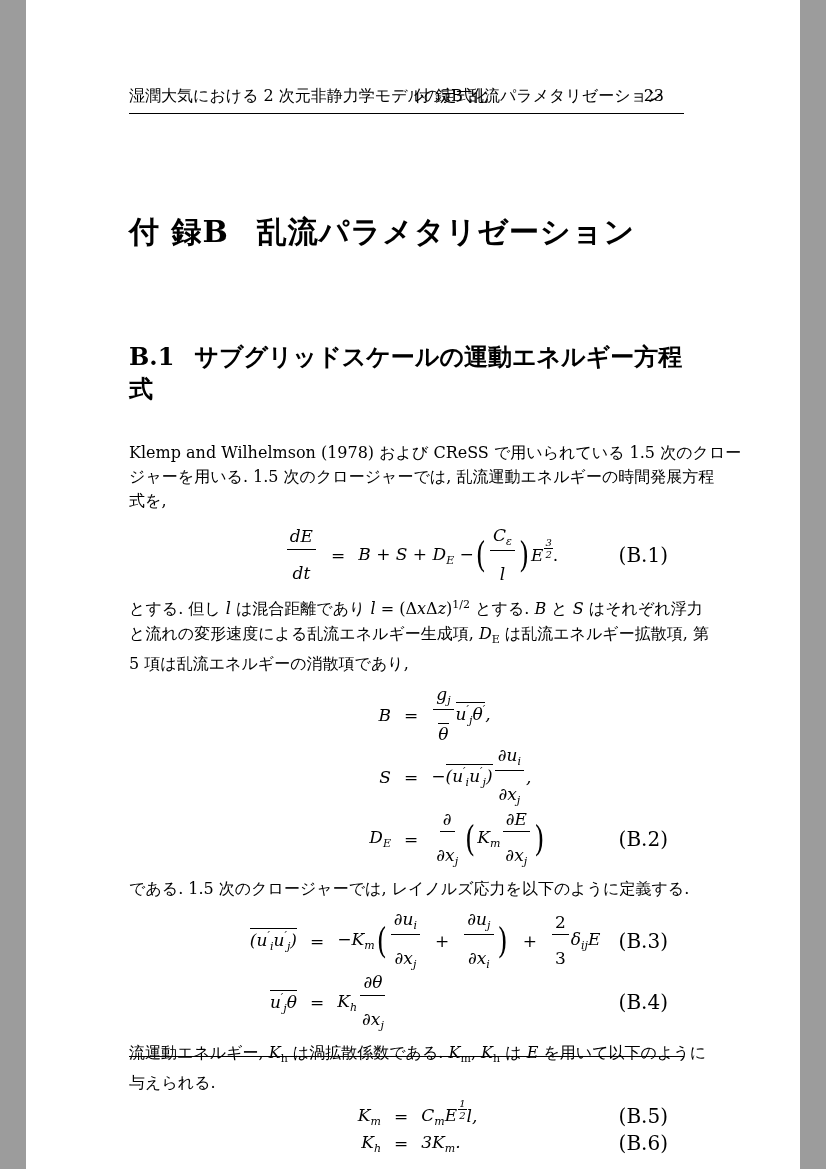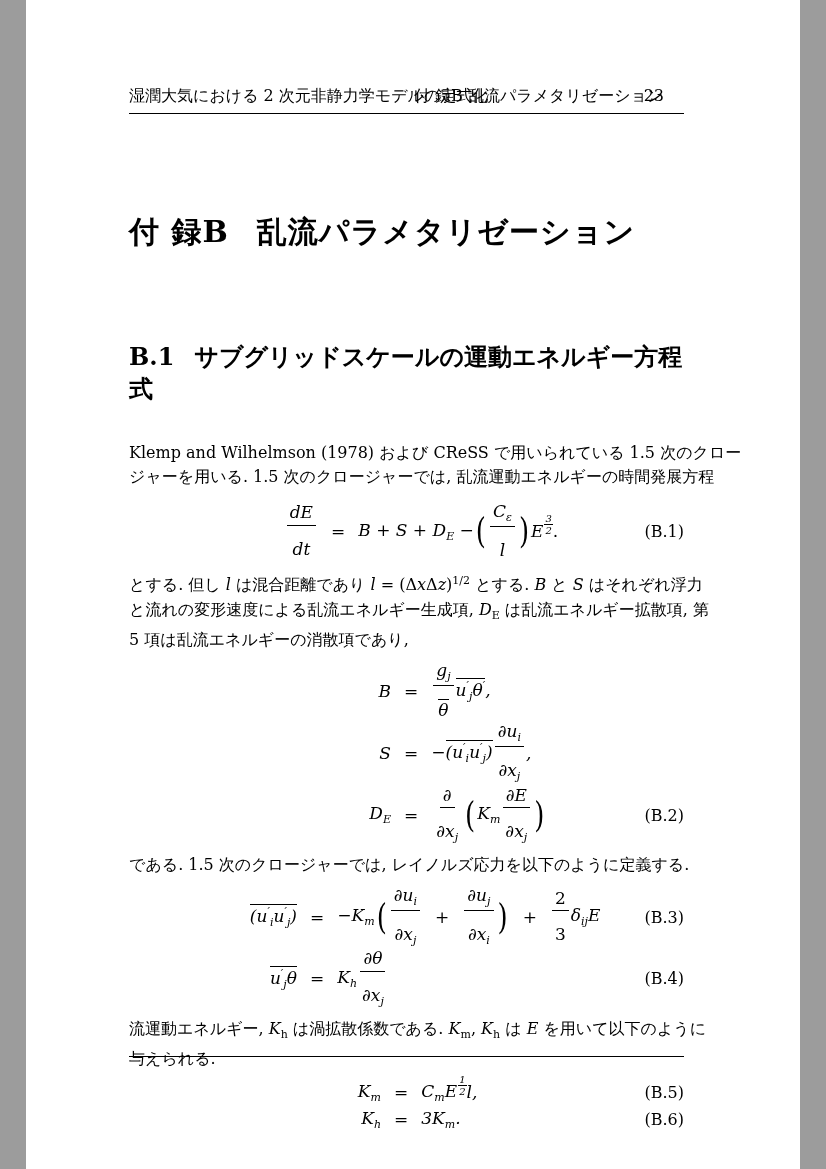--- a/index.html
+++ b/index.html
@@ -38,21 +38,21 @@
   .mi{font-style:italic;}
   .rel{font-style:normal;margin:0 13px;}
   .frac{display:inline-flex;flex-direction:column;align-items:center;text-align:center;margin:0 2px;line-height:1.25;}
   .frac .fn{display:block;border-bottom:1px solid #000;padding:0 3px 1px 3px;}
   .frac .fd{display:block;padding:1px 3px 0 3px;margin-top:12px;}
   .sf{display:inline-flex;flex-direction:column;align-items:center;font-size:10px;line-height:1.1;transform:translateY(-7px);margin-left:1px;font-style:italic;}
   .sf .fn{display:block;border-bottom:1px solid #000;padding:0 1px;}
   .sf .fd{display:block;}
   .bp{font-style:normal;font-size:26px;font-weight:300;transform:scaleY(1.35);margin:0 2px;line-height:1;}
   .ov{border-top:1px solid #000;display:inline-block;padding-top:1px;line-height:1.15;}
-  .eqlabel{position:absolute;right:0;top:50%;transform:translateY(-50%);font-style:normal;font-size:16px;}
+  .eqlabel{position:absolute;right:16px;top:50%;transform:translateY(-50%);font-style:normal;font-size:20px;}
   .eq.b1{margin-top:12px;min-height:52px;justify-content:center;padding-left:30px;}
   .eqblock{margin-top:8px;}
   .eqblock .lhs{text-align:right;font-style:italic;}
   .eqblock .rhs{flex:1;display:flex;align-items:center;}
   .b2 .lhs{width:262px;}
   .b2 .eqr{min-height:44px;}
   .b34 .lhs{width:168px;}
   .b34 .eqr{min-height:50px;}
   .b56 .lhs{width:252px;}
   .b56 .eqr{min-height:27px;}
@@ -78,20 +78,21 @@
     <span>付 録B</span><span class="gap"></span><span>乱流パラメタリゼーション</span>
   </div>
 
   <div class="section">
     <span>B.1</span><span class="gap"></span><span>サブグリッドスケールの運動エネルギー方程式</span>
   </div>
 
   <div class="para">
     <div class="ln">Klemp and Wilhelmson (1978) および CReSS で用いられている 1.5 次のクロー</div>
     <div class="ln">ジャーを用いる. 1.5 次のクロージャーでは, 乱流運動エネルギーの時間発展方程</div>
+    <div class="ln">式を,</div>
   </div>
 
   <div class="eq b1">
     <span class="frac mi">
         <span class="fn">dE</span>
         <span class="fd">dt</span>
       </span>
     <span class="rel">=</span>
     <span class="mi">B + S + D<sub>E</sub> −</span>
     <span class="bp">(</span>

